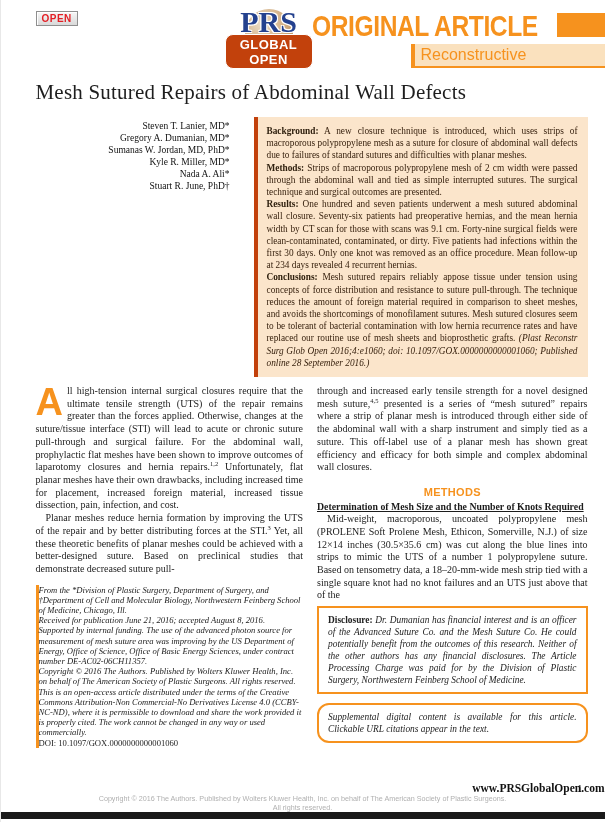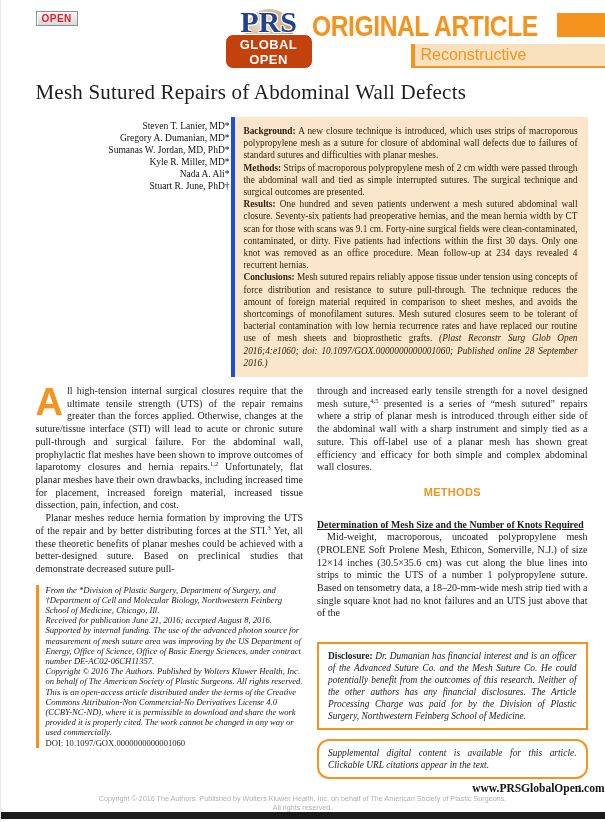--- a/index.html
+++ b/index.html
@@ -48,58 +48,58 @@
     font-family:"Liberation Sans",sans-serif; font-size:16px;
   }
 
   
   .content { position:absolute; left:35px; right:17px; top:80px; }
   .article-title { font-size:21px; font-weight:normal; color:#1e1e1e; margin:0 0 12px 0; letter-spacing:0.2px; }
 
   .meta-row { display:flex; align-items:flex-start; }
   .authors { width:194px; text-align:right; font-size:9.5px; line-height:12px; padding-top:3px; color:#111; }
   .abstract-box {
-    flex:1; margin-left:1px; background:#fbe5cb; border-left:4px solid #1d4ed8;
+    flex:1; margin-left:24px; background:#fbe5cb; border-left:4px solid #c2410c;
     padding:8px 10px 8px 9px; font-size:9.3px; line-height:12.2px;
     text-align:justify; color:#38220f;
   }
   .abstract-box p { margin:0; }
   .abstract-box b { color:#30210f; }
   .citation { font-style:italic; }
 
   .body-row { display:flex; margin-top:8px; }
   .col { font-size:10px; line-height:12.7px; text-align:justify; color:#1c1c1c; }
   .col-left  { width:268px; }
   .col-right { width:271px; margin-left:14px; }
   .col p { margin:0; }
   .indent { text-indent:10px; }
   .dropcap {
     float:left; font-family:"Liberation Sans",sans-serif; font-weight:bold;
     font-size:38px; line-height:31px; color:#f6921e; margin:2px 4px 0 0;
   }
   sup { font-size:6.5px; vertical-align:super; line-height:0; }
 
   .footnote {
-    margin-top:9px; border-left:3px solid #f6921e; padding-left:7px;
+    margin-top:9px; border-left:3px solid #f6921e; 
     font-size:8.6px; line-height:10.2px; font-style:italic; text-align:left; color:#222;
   }
   .footnote p { margin:0; }
   .footnote .doi { font-style:normal; }
 
   .methods-heading {
     text-align:center; color:#f6921e; font-family:"Liberation Sans",sans-serif;
-    font-weight:bold; font-size:11px; margin:12px 0 20px 0; letter-spacing:0.3px;
+    font-weight:bold; font-size:11px; margin:12px 0 2px 0; letter-spacing:0.3px;
   }
   .subheading { font-weight:bold; font-size:9.8px; line-height:12.4px; text-align:left; margin:0 0 1px 0;text-decoration:underline; }
 
   .orange-box {
     border:2px solid #f6921e; padding:6px 9px; font-size:9.4px; line-height:12px;
     font-style:italic; text-align:justify; color:#222;
   }
-  .disclosure-box { margin-top:22px; }
+  .disclosure-box { margin-top:4px; }
   .disclosure-box b { font-style:normal; }
   .supplemental-box { margin-top:9px;border-radius:12px; }
 
   
   .footer-url {
     position:absolute; left:0; right:0; bottom:28px; text-align:right;
     font-weight:bold; font-size:11.5px; color:#111;
   }
   .page-num { position:absolute; right:22px; bottom:28px; font-size:11px; color:#111; }
   .footer-copy {

